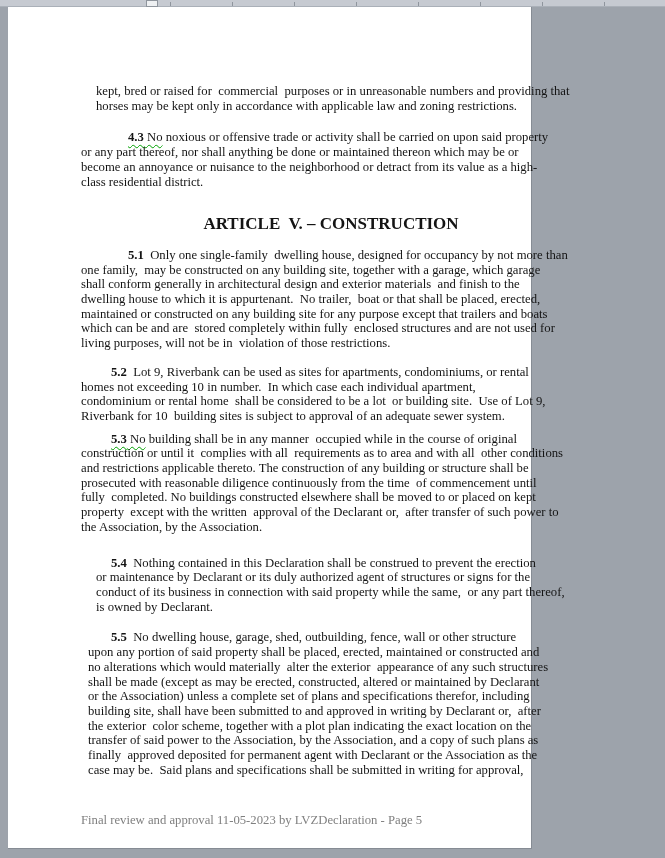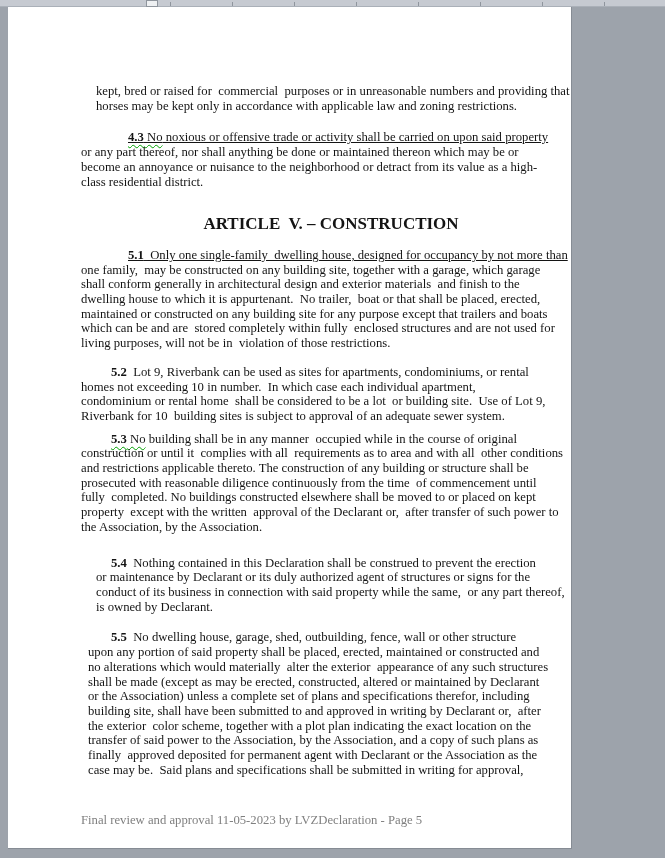--- a/index.html
+++ b/index.html
@@ -24,21 +24,21 @@
   }
   .tab-box {
     position: absolute; left: 146px; top: 0;
     width: 12px; height: 7px;
     background: #eef0f2;
     border: 1px solid #8f959d;
     box-sizing: border-box;
   }
   .page {
     position: absolute; left: 8px; top: 7px;
-    width: 564px; height: 842px;
+    width: 524px; height: 842px;
     background: var(--page-bg, #ffffff);
     border-right: 1px solid #868c94;
     border-bottom: 1px solid #868c94;
     box-sizing: border-box;
   }
   .content {
     padding: 77px 0 0 73px;
     color: var(--text, #141414);
     font-size: 12.7px;
     line-height: 14.7px;
@@ -58,23 +58,23 @@
     font-size: 17px;
     font-weight: 700;
     line-height: 14.7px;
     text-align: center;
     white-space: pre;
     width: 500px;
   }
   .p-cont { margin-top: 0; }
   .p-cont .ln { padding-left: 15px; }
   .p-43 { margin-top: 17px; }
-  .p-43 .ln.first { padding-left: 47px; text-decoration: underline; }
+  .p-43 .ln.first { padding-left: 47px; }
   .p-51 { margin-top: 16px; }
-  .p-51 .ln.first { padding-left: 47px; text-decoration: underline; }
+  .p-51 .ln.first { padding-left: 47px; }
   .p-52 { margin-top: 14px; }
   .p-53 { margin-top: 8px; }
   .p-54 { margin-top: 21px; }
   .p-55 { margin-top: 16px; }
   .p-52 .ln.first, .p-53 .ln.first, .p-54 .ln.first, .p-55 .ln.first { padding-left: 30px; }
   .p-54 .ln:not(.first) { padding-left: 15px; }
   .p-55 .ln:not(.first) { padding-left: 7px; }
   .footer {
     position: absolute; top: 806px; left: 73px; right: 78px;
     display: flex; justify-content: flex-start;

